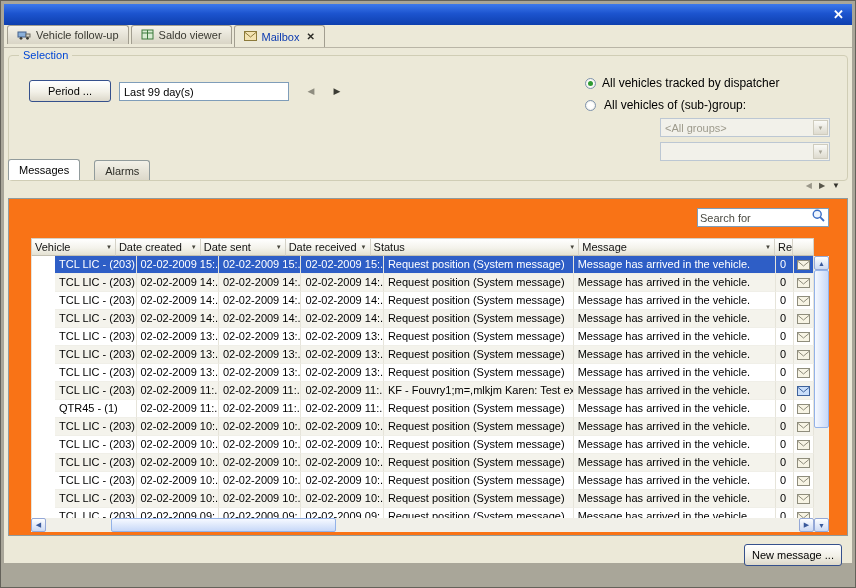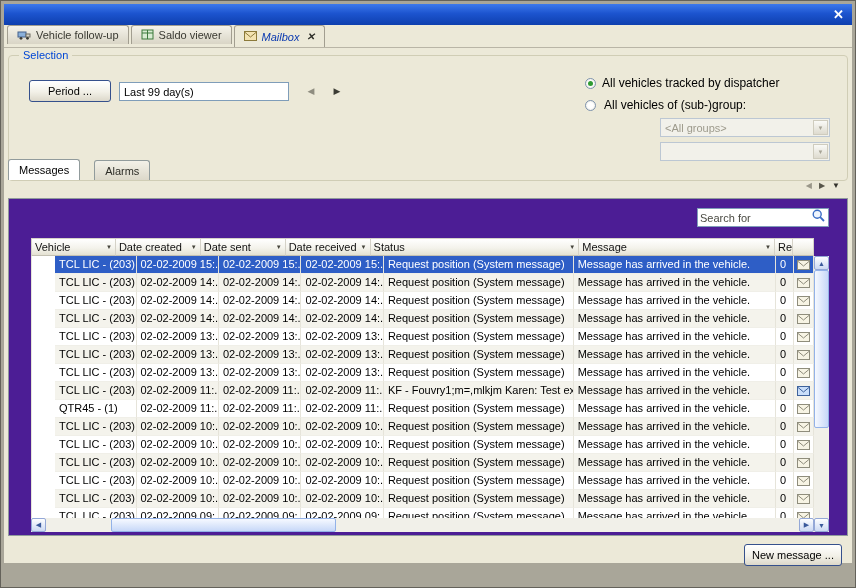--- a/index.html
+++ b/index.html
@@ -11,21 +11,21 @@
   .close-x { color:#fff; font-size:13px; font-weight:bold; line-height:1; cursor:default; }
   .content { position:relative; height:538px; background:#ece9d8; }
 
   
   .tabstrip { position:absolute; left:0; top:0; right:0; height:23px; display:flex;
               align-items:flex-start; padding-left:3px; }
   .tabstrip::after { content:""; position:absolute; left:0; right:0; bottom:0; height:1px; background:#b9b5a6; }
   .tab { height:19px; display:flex; align-items:center; gap:5px; padding:0 9px; margin-right:2px;
          font-size:11px; color:#3a3a32; background:linear-gradient(#f5f3ea,#d9d5c6);
          border:1px solid #a29e90; border-bottom:none; border-radius:3px 3px 0 0; position:relative; }
-  .tab.active { height:22px; background:#ece9d8; z-index:2; color:#0b3ab0;font-style:italic; }
+  .tab.active { height:22px; background:#ece9d8; z-index:2; color:#0b3ab0; }
   .tab .tab-close { color:#2b2b25; font-size:10px; font-weight:bold; margin-left:2px; }
 
   
   .groupbox { position:absolute; left:4px; right:4px; top:30px; height:126px;
               border:1px solid #d0cdb5; border-radius:4px; }
   .groupbox .legend { position:absolute; top:-7px; left:10px; background:#ece9d8; padding:0 4px;
                       font-size:11px; color:#0046d5; }
   .xp-btn { border:1px solid #35508c; border-radius:3px; font-size:11px; color:#000;
             background:linear-gradient(180deg,#ffffff 0%,#f2f0e7 55%,#dcd8ca 100%);
             display:flex; align-items:center; justify-content:center; }
@@ -53,21 +53,21 @@
 
   
   .ptabs { position:absolute; left:4px; top:135px; display:flex; z-index:3;gap:12px; }
   .ptab { font-size:11px; padding:0 10px; height:20px; display:flex; align-items:center;
           border:1px solid #919b9c; border-bottom:none; border-radius:3px 3px 0 0;
           background:linear-gradient(#f3f1e8,#dcd8ca); margin-right:2px; color:#2c2c26; }
   .ptab.active { height:21px; margin-top:-1px; background:#ffffff; color:#000; }
   .pager { position:absolute; right:12px; top:156px; display:flex; gap:7px; align-items:center; z-index:3; }
   .pager span { font-size:8px; }
   .panel { position:absolute; left:4px; right:4px; top:173px; height:338px;
-           border:1px solid #919b9c; background:#4c1d95; }
+           border:1px solid #919b9c; background:#f97316; }
 
   .search-wrap { position:absolute; right:18px; top:9px; width:132px; height:19px;
                  border:1px solid #7f9db9; background:#fff; display:flex; align-items:center; padding:0 2px; }
   .search-wrap input { border:none; outline:none; flex:1; font-size:11px; width:100px;
                        font-family:"Liberation Sans", sans-serif; color:#333; }
   .search-wrap input::placeholder { color:#4a4a42; opacity:1; }
 
   
   .grid { position:absolute; left:22px; top:39px; width:783px; }
   .grid-header { display:flex; height:18px; border-left:1px solid #d5d2c8; }

